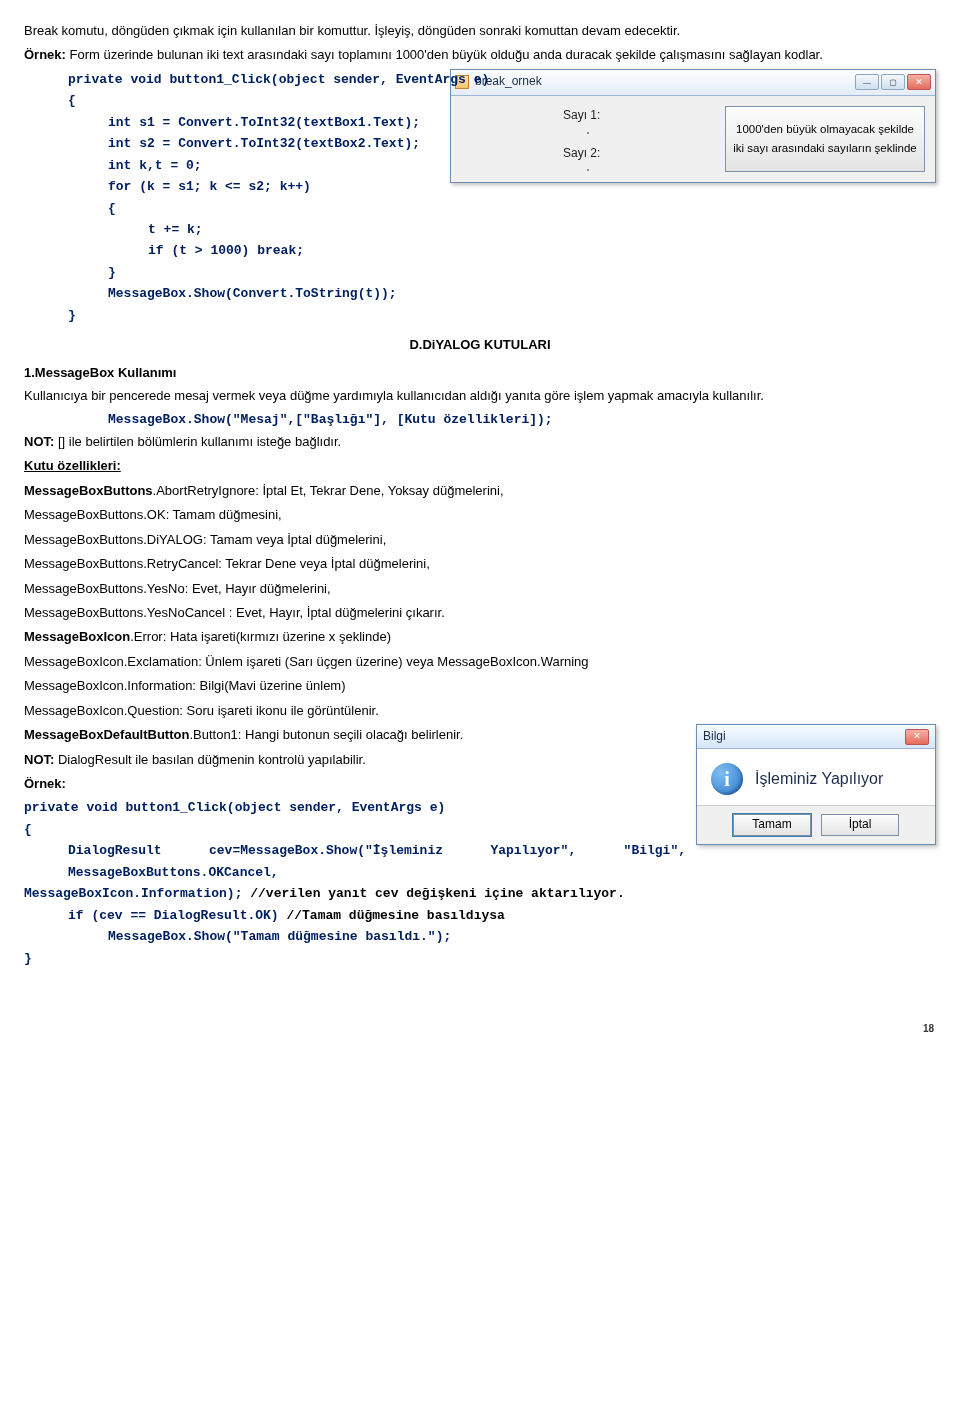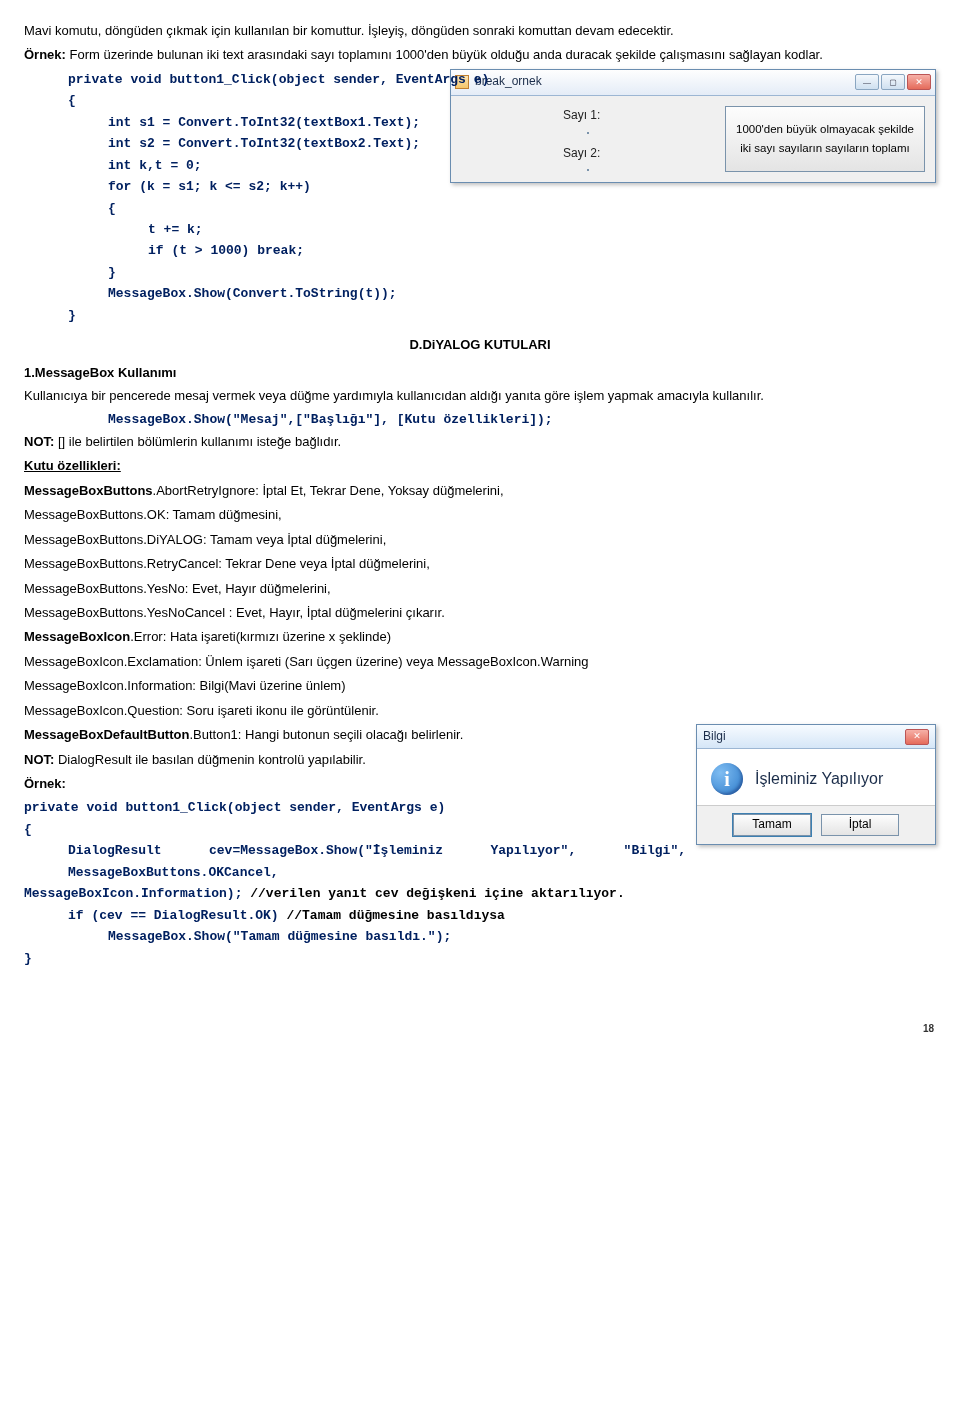--- a/index.html
+++ b/index.html
@@ -139,21 +139,21 @@
     font-size: 10px;
     font-weight: bold;
     color: #333;
     margin-top: 52px;
     padding-right: 2px;
   }
 </style>
 </head>
 <body>
 
-<p class="justify">Mavi komutu, döngüden çıkmak için kullanılan bir komuttur. İşleyiş, döngüden sonraki komuttan devam edecektir.</p>
+<p class="justify">Break komutu, döngüden çıkmak için kullanılan bir komuttur. İşleyiş, döngüden sonraki komuttan devam edecektir.</p>
 <p class="justify">
   <span class="bold">Örnek:</span><span> Form üzerinde bulunan iki text arasındaki sayı toplamını 1000'den büyük olduğu anda duracak şekilde çalışmasını sağlayan kodlar.</span>
 </p>
 
 <div class="clearfix">
 
   <div class="float-box win win-break">
     <div class="titlebar">
       <div class="title-icon"></div>
       <div class="title-text">break_ornek</div>
@@ -168,21 +168,21 @@
         <div class="frm-row">
           <div class="frm-label">Sayı 1:</div>
           <div class="frm-input"></div>
         </div>
         <div class="frm-row">
           <div class="frm-label">Sayı 2:</div>
           <div class="frm-input"></div>
         </div>
       </div>
       <div class="frm-right">
-        <div class="btn-big">1000'den büyük olmayacak şekilde iki sayı sayıların sayıların toplamı</div>
+        <div class="btn-big">1000'den büyük olmayacak şekilde iki sayı arasındaki sayıların şeklinde</div>
       </div>
     </div>
   </div>
 
   <div class="code">
     <div class="code-line indent1">private void button1_Click(object sender, EventArgs e)</div>
     <div class="code-line indent1">{</div>
     <div class="code-line indent2">int s1 = Convert.ToInt32(textBox1.Text);</div>
     <div class="code-line indent2">int s2 = Convert.ToInt32(textBox2.Text);</div>
     <div class="code-line indent2">int k,t = 0;</div>

